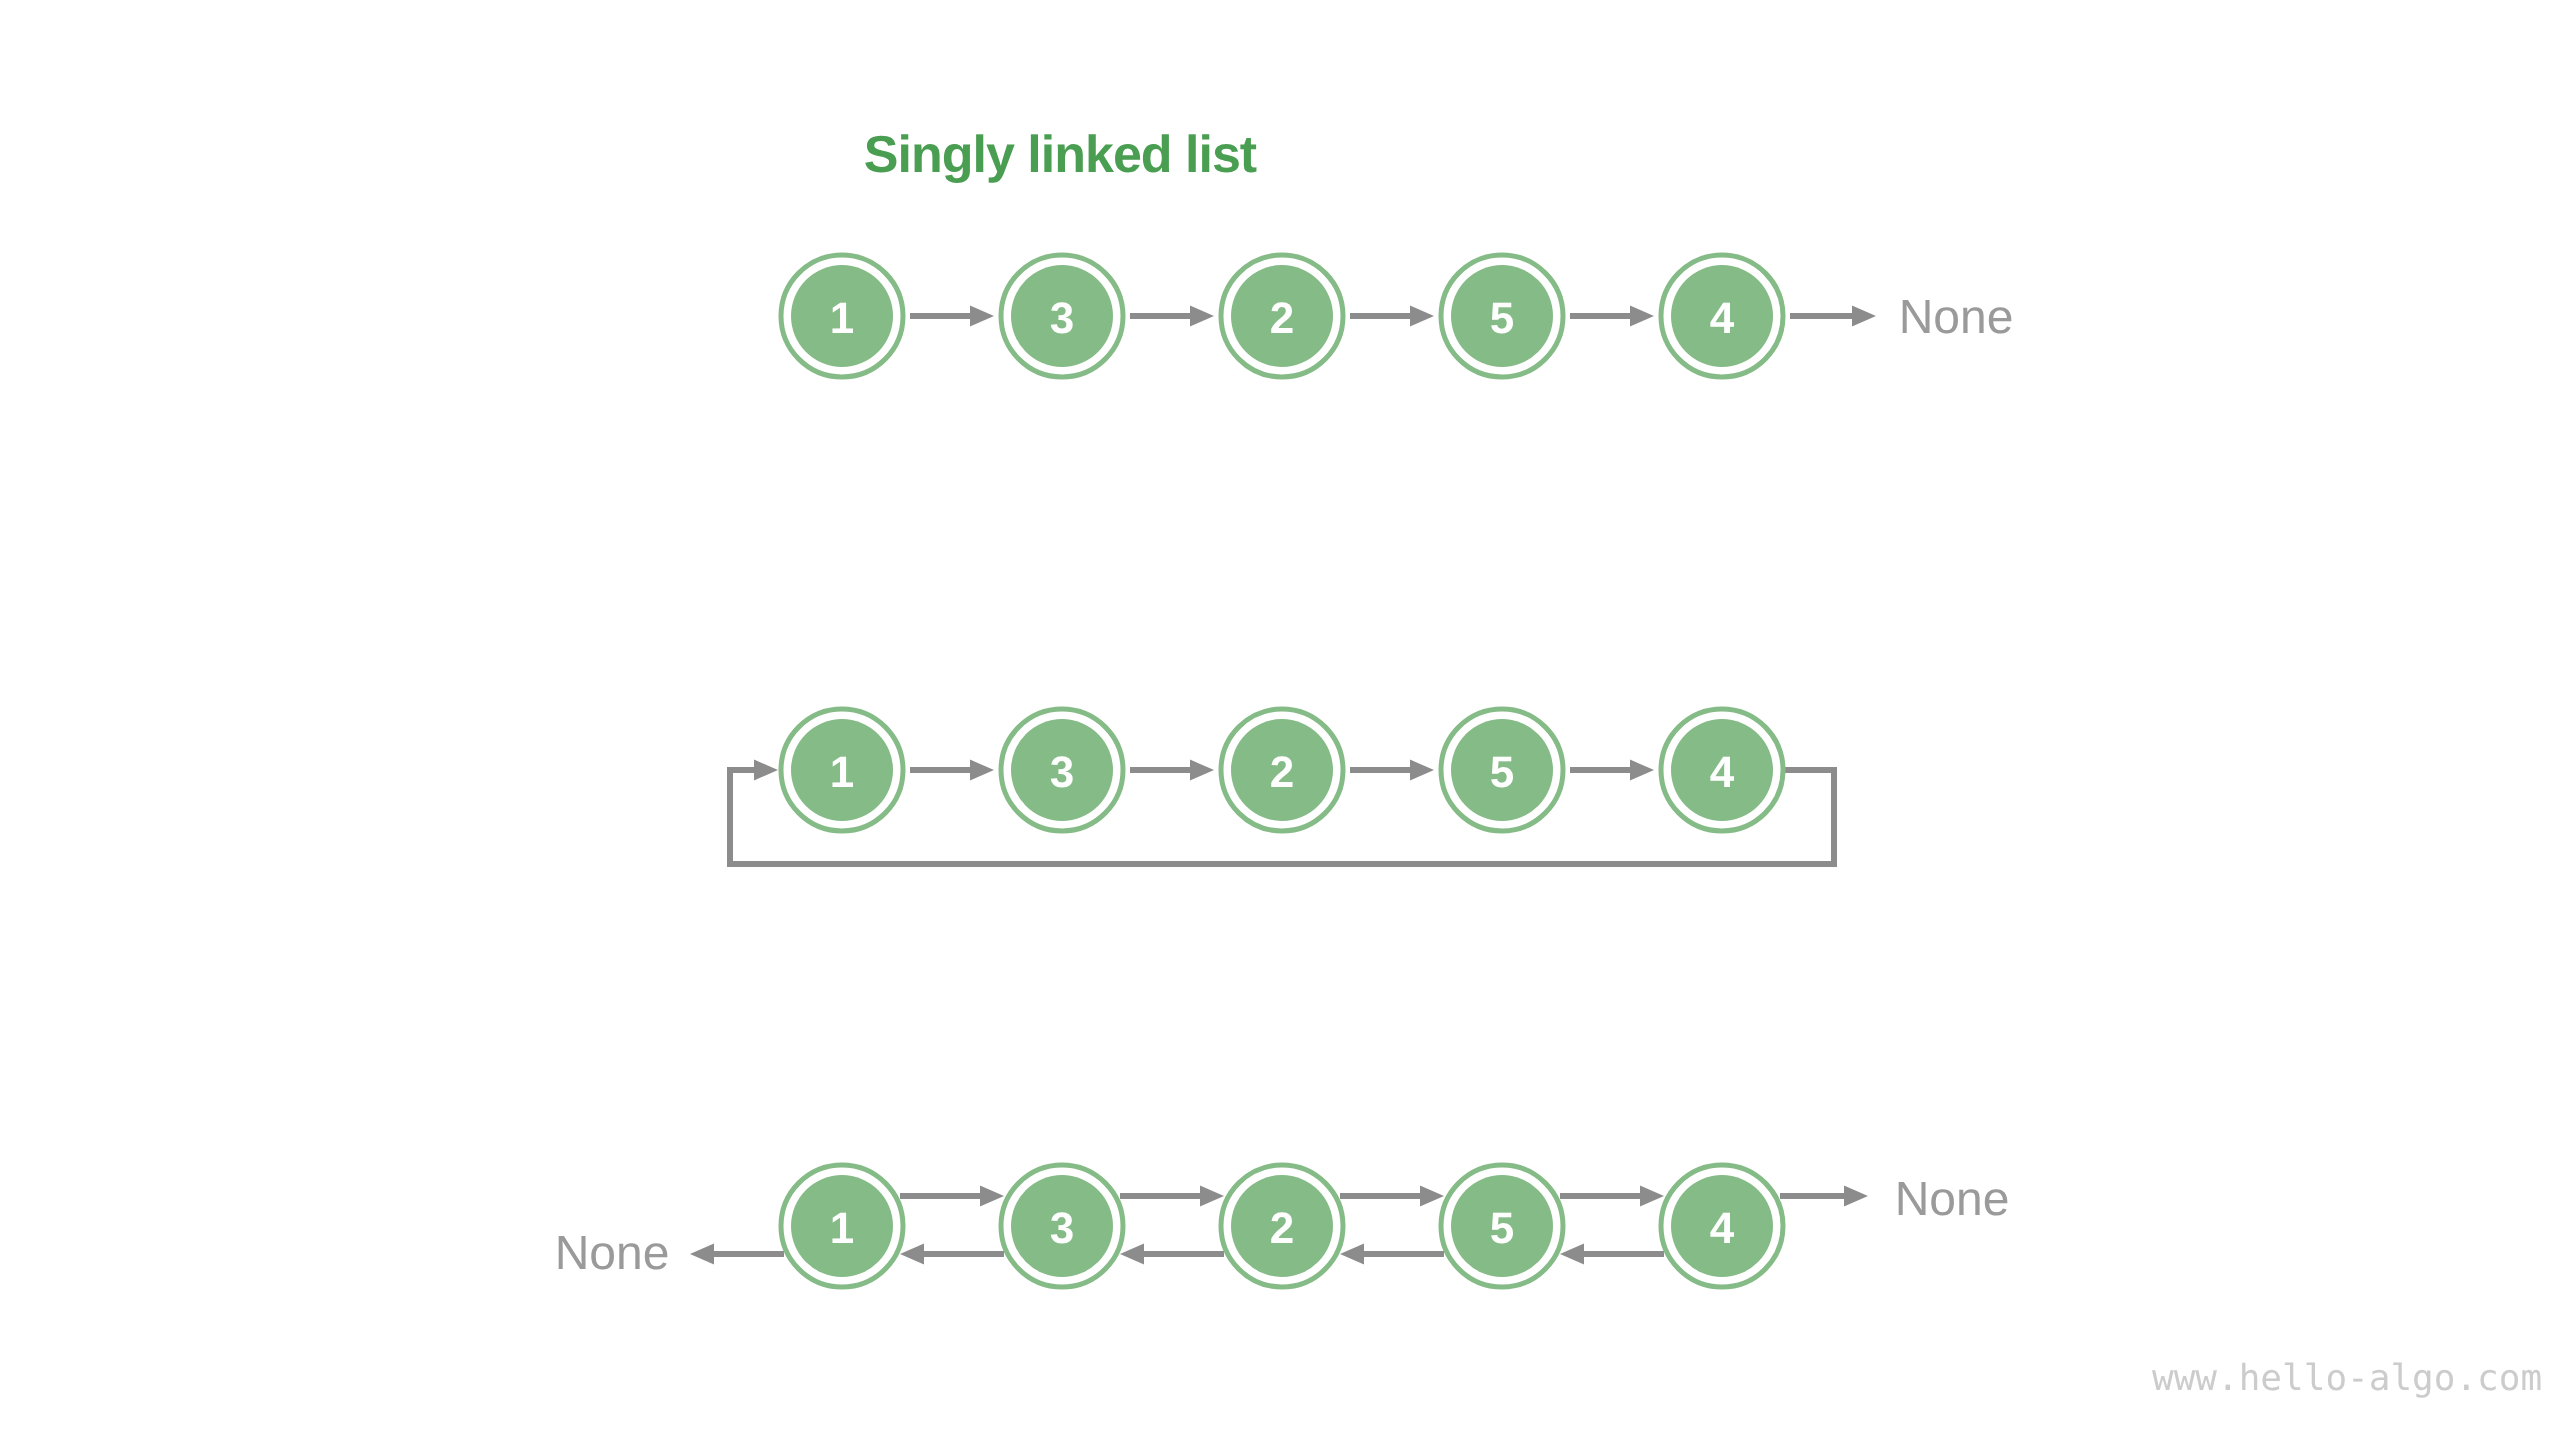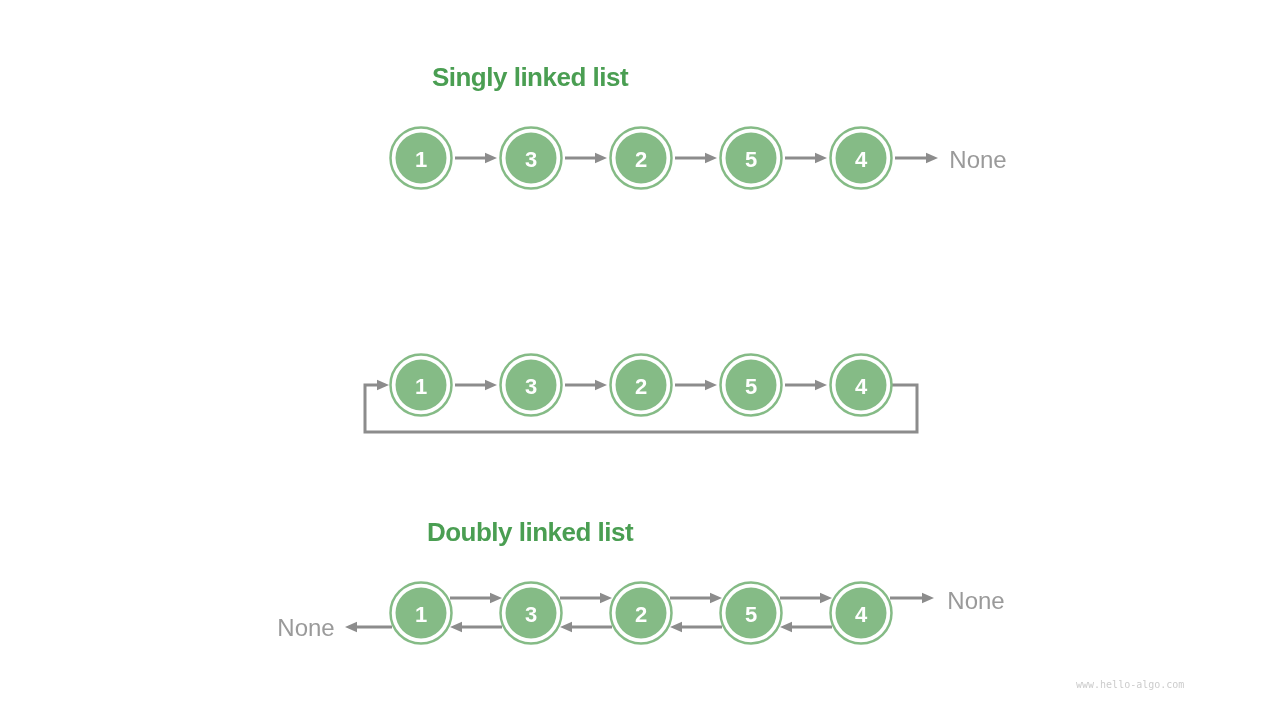--- a/index.html
+++ b/index.html
@@ -34,34 +34,33 @@
   #svg-canvas {
     position: absolute;
     left: 0;
     top: 0;
   }
   .watermark {
     position: absolute;
     left: 1076px;
     top: 679px;
     font-family: "DejaVu Sans Mono", monospace;
-    font-size: 10px;
+    font-size: 18px;
     color: var(--watermark-gray, #cccccc);
     white-space: nowrap;
   }
 </style>
 </head>
 <body>
 
 <div class="stage">
 
   <div class="diagram-title" id="title-singly">Singly linked list</div>
 
 
-  <div class="diagram-title" id="title-doubly">Doubly linked list</div>
 
   <svg id="svg-canvas" width="1280" height="720" viewBox="0 0 1280 720">
       <g>
         <line x1="455" y1="158" x2="487" y2="158" stroke="#8c8c8c" stroke-width="3"></line>
         <polygon points="497,158 485,152.8 485,163.2" fill="#8c8c8c"></polygon>
       </g>
       <g>
         <line x1="565" y1="158" x2="597" y2="158" stroke="#8c8c8c" stroke-width="3"></line>
         <polygon points="607,158 595,152.8 595,163.2" fill="#8c8c8c"></polygon>
       </g>

